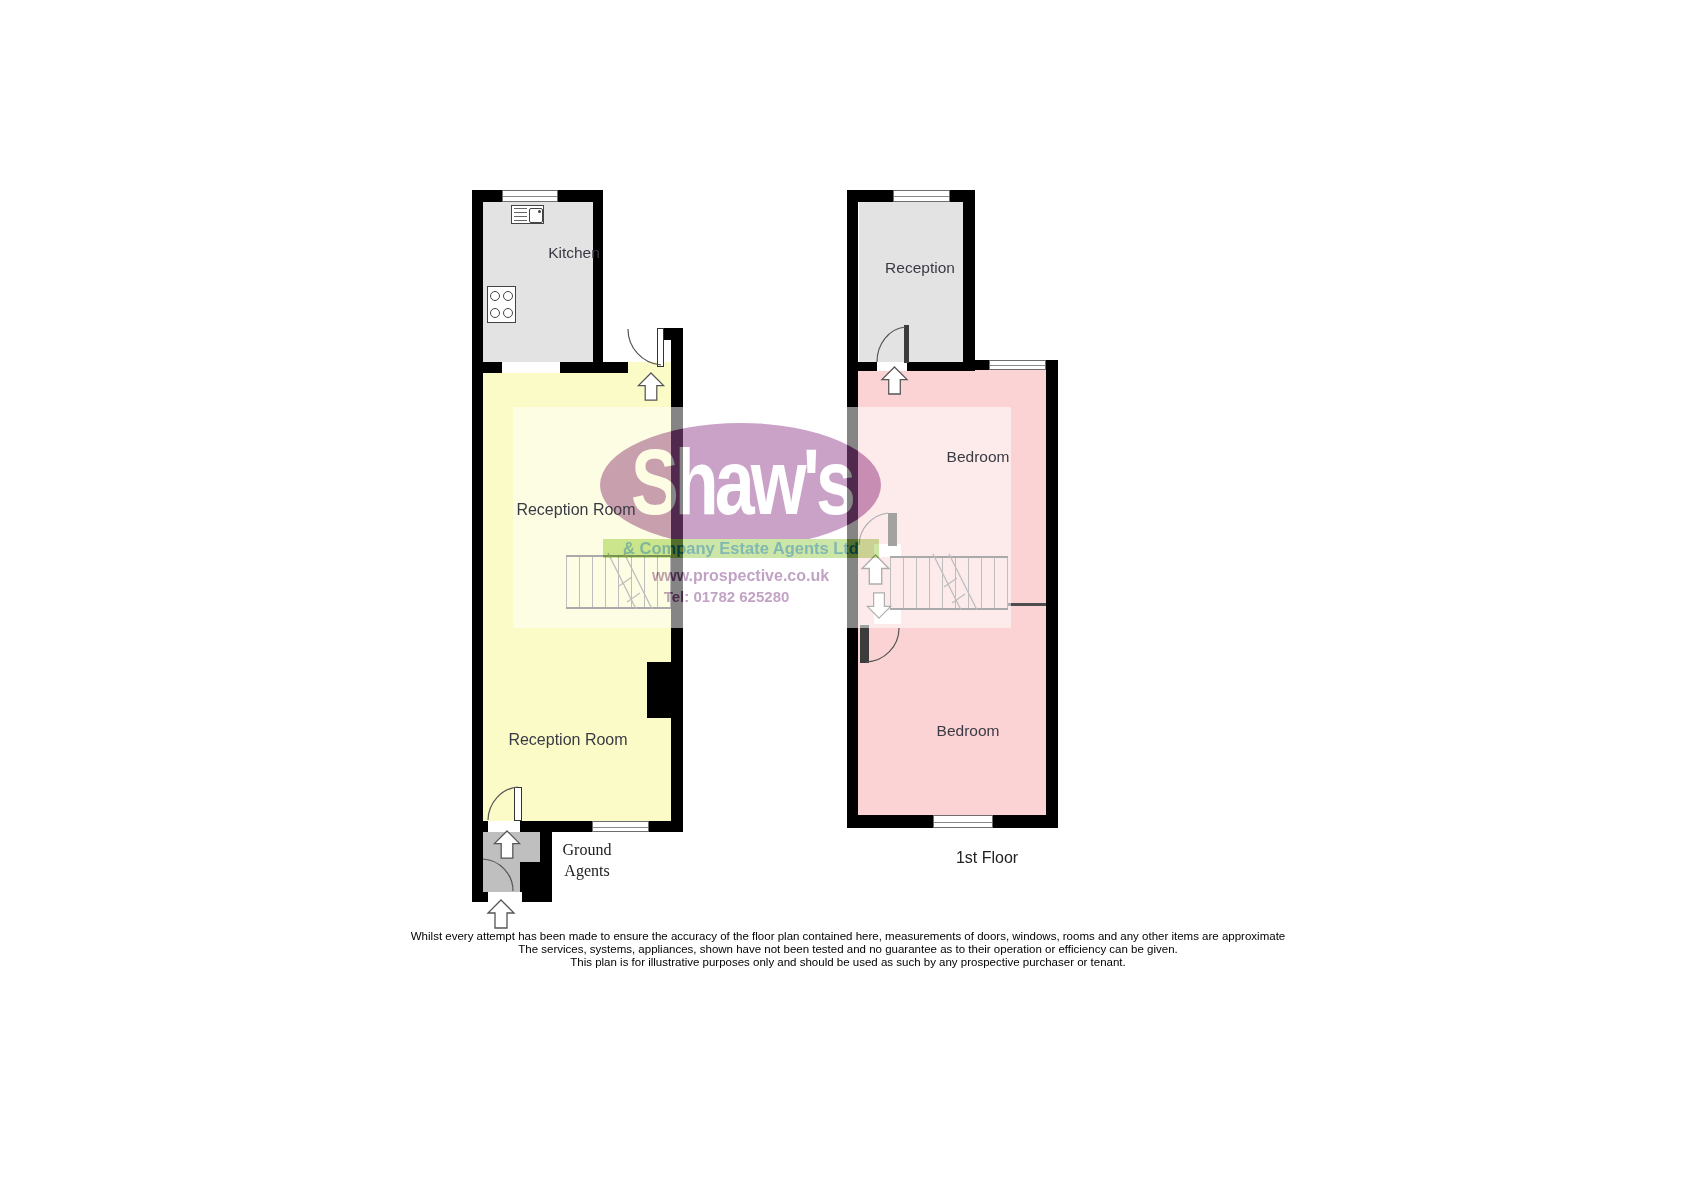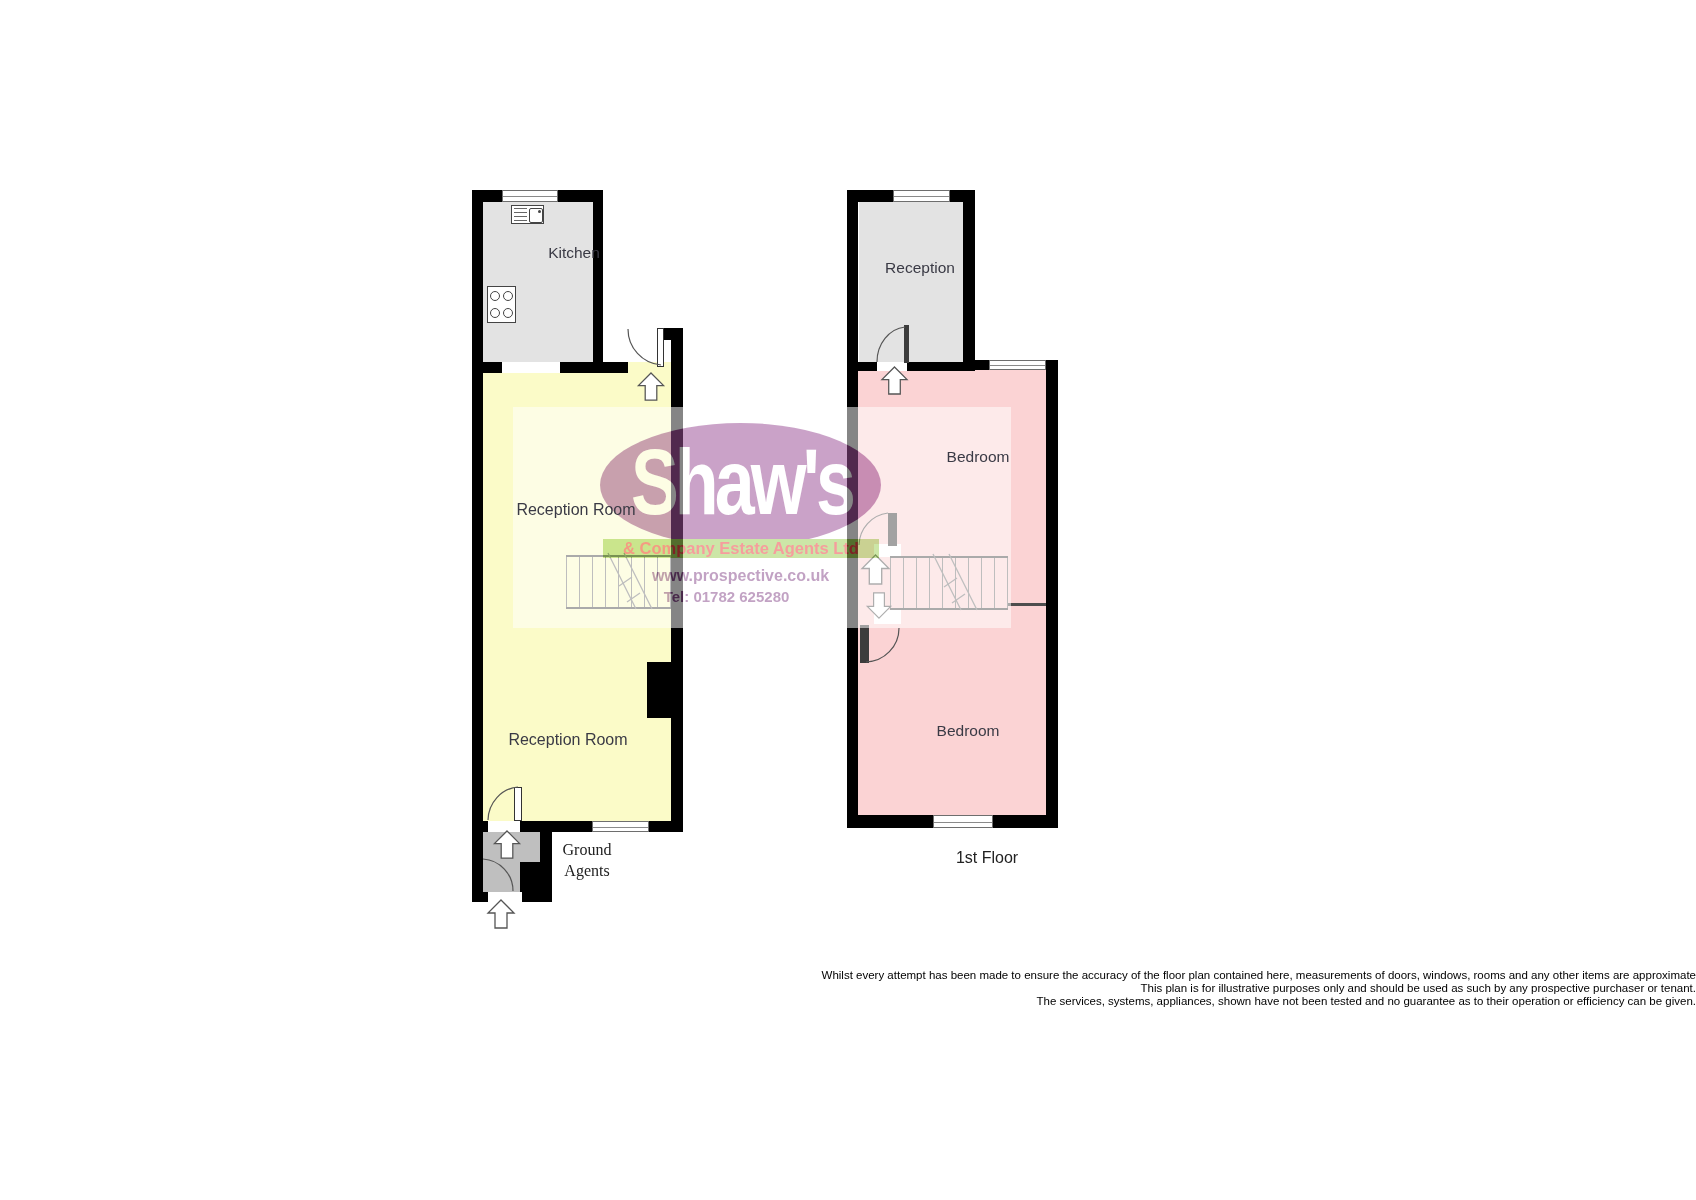--- a/index.html
+++ b/index.html
@@ -19,24 +19,24 @@
   .label.big{font-size:16px;}
   .floor-label{position:absolute;transform:translateX(-50%);color:#222;font-size:16px;line-height:21px;text-align:center;white-space:nowrap;}
   svg.ovl{position:absolute;overflow:visible;}
   .wm{position:absolute;inset:0;opacity:.52;pointer-events:none;}
   .wm-box{position:absolute;left:513px;top:407px;width:498px;height:221px;background:#fff;}
   .wm-ellipse{position:absolute;left:600px;top:423px;width:281px;height:124px;border-radius:50%;background:#9b4f96;}
   .wm-brand{position:absolute;left:600px;top:436px;width:281px;text-align:center;color:#fff;font-weight:bold;
             font-size:92px;line-height:92px;letter-spacing:-5px;transform:scaleX(.78);}
   .wm-band{position:absolute;left:603px;top:539px;width:276px;height:19px;background:#9fd157;}
   .wm-tagline{position:absolute;left:603px;top:539px;width:276px;height:19px;line-height:19px;text-align:center;
-              color:#ef4444;font-weight:bold;font-size:16.5px;white-space:nowrap;}
+              color:#0f766e;font-weight:bold;font-size:16.5px;white-space:nowrap;}
   .wm-site{position:absolute;left:600px;top:567px;width:281px;text-align:center;color:#8b4f8f;font-weight:bold;font-size:16px;}
   .wm-phone{position:absolute;left:586px;top:588px;width:281px;text-align:center;color:#8b4f8f;font-weight:bold;font-size:15px;}
-  .disclaimer{position:absolute;left:0;top:969px;width:1696px;text-align:right;color:#000;
+  .disclaimer{position:absolute;left:0;top:930px;width:1696px;text-align:center;color:#000;
               font-size:11.5px;line-height:12.9px;}
   .sink{position:absolute;left:511px;top:205px;width:33px;height:19px;background:#fff;border:1px solid #444;box-sizing:border-box;}
   .sink-drain{position:absolute;left:2px;top:2px;width:13px;height:13px;
               background-image:repeating-linear-gradient(0deg,#666 0 1px,transparent 1px 4px);}
   .sink-bowl{position:absolute;left:17px;top:2px;width:12px;height:13px;border:1px solid #444;border-radius:2px;}
   .sink-tap{position:absolute;right:1px;top:1px;width:3px;height:3px;border-radius:50%;background:#444;}
   .hob{position:absolute;left:487px;top:286px;width:29px;height:37px;background:#fff;border:1px solid #444;box-sizing:border-box;
        display:grid;grid-template-columns:1fr 1fr;grid-template-rows:1fr 1fr;place-items:center;}
   .hob span{width:10px;height:10px;border:1px solid #444;border-radius:50%;box-sizing:border-box;}
   .z1{z-index:1}.z2{z-index:2}.z3{z-index:3}.z4{z-index:4}
@@ -188,15 +188,15 @@
     <div>Agents</div>
   </div>
   <div class="label" style="left:920px;top:259px;">Reception</div>
   <div class="label" style="left:978px;top:448px;">Bedroom</div>
   <div class="label" style="left:968px;top:722px;">Bedroom</div>
   <div class="floor-label" style="left:959px;top:847px;margin-left:28px;">1st Floor</div>
 </div>
 
 <div class="disclaimer">
   <div>Whilst every attempt has been made to ensure the accuracy of the floor plan contained here, measurements of doors, windows, rooms and any other items are approximate</div>
+  <div>The services, systems, appliances, shown have not been tested and no guarantee as to their operation or efficiency can be given.</div>
   <div>This plan is for illustrative purposes only and should be used as such by any prospective purchaser or tenant.</div>
-  <div>The services, systems, appliances, shown have not been tested and no guarantee as to their operation or efficiency can be given.</div>
 </div>
 
 </body></html>

